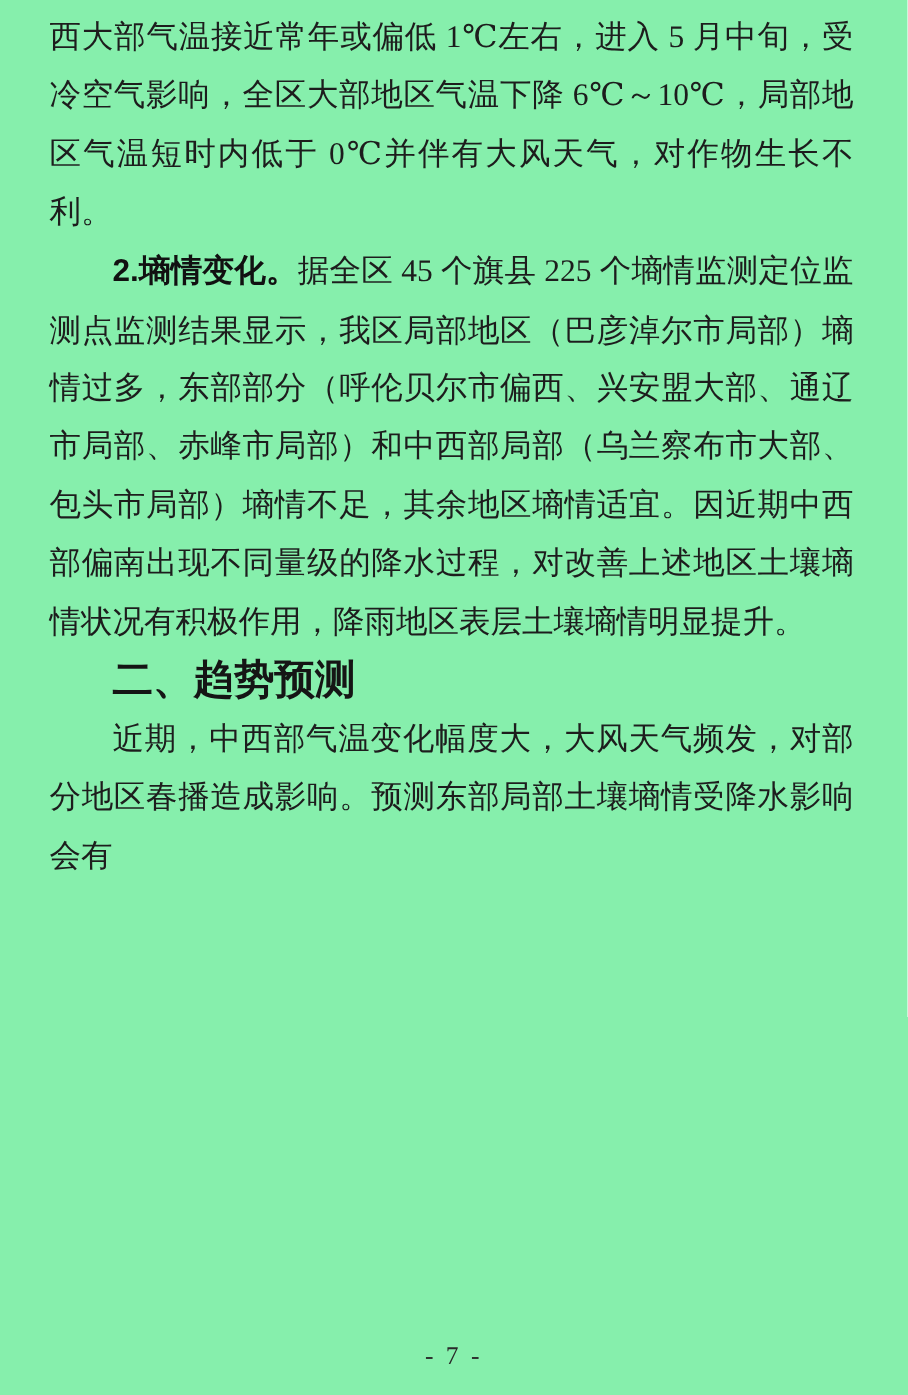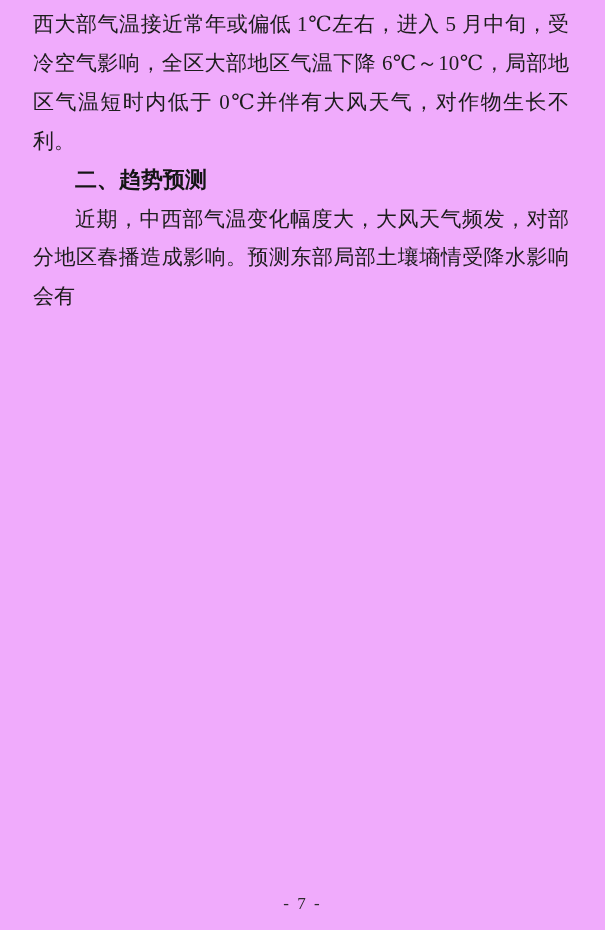--- a/index.html
+++ b/index.html
@@ -4,21 +4,21 @@
 <style>
   html, body {
     margin: 0;
     padding: 0;
     background: #ffffff;
   }
   .page {
     position: relative;
     width: 605px;
     height: 930px;
-    background: #f0abfc;
+    background: #86efac;
     overflow: hidden;
     font-family: "Liberation Serif", "DejaVu Serif", serif;
   }
   .content {
     position: absolute;
     top: 5px;
     left: 33px;
     width: 536px;
     font-size: 21px;
     line-height: 38.9px;
@@ -36,21 +36,21 @@
     font-weight: 700;
     font-family: "Liberation Sans", "DejaVu Sans", sans-serif;
     color: #111111;
   }
   .section-heading {
     margin: 0;
     padding: 0;
     text-indent: 42px;
     font-family: "Liberation Sans", "DejaVu Sans", sans-serif;
     font-weight: 700;
-    font-size: 22px;
+    font-size: 27px;
     line-height: 38.9px;
     color: #151515;
     text-align: left;
   }
   .page-footer {
     position: absolute;
     left: 0;
     right: 0;
     bottom: 16px;
     text-align: center;
@@ -63,20 +63,23 @@
 </head>
 <body>
 
 <div class="page">
   <div class="content">
 
     <p class="para">
       <span>西大部气温接近常年或偏低 1℃左右，进入 5 月中旬，受冷空气影响，全区大部地区气温下降 6℃～10℃，局部地区气温短时内低于 0℃并伴有大风天气，对作物生长不利。</span>
     </p>
 
+    <p class="para indent">
+      <span class="inline-heading">2.墒情变化。</span><span>据全区 45 个旗县 225 个墒情监测定位监测点监测结果显示，我区局部地区（巴彦淖尔市局部）墒情过多，东部部分（呼伦贝尔市偏西、兴安盟大部、通辽市局部、赤峰市局部）和中西部局部（乌兰察布市大部、包头市局部）墒情不足，其余地区墒情适宜。因近期中西部偏南出现不同量级的降水过程，对改善上述地区土壤墒情状况有积极作用，降雨地区表层土壤墒情明显提升。</span>
+    </p>
 
 
     <h2 class="section-heading">二、趋势预测</h2>
 
 
     <p class="para indent">
       <span>近期，中西部气温变化幅度大，大风天气频发，对部分地区春播造成影响。预测东部局部土壤墒情受降水影响会有</span>
     </p>
 
   </div>

